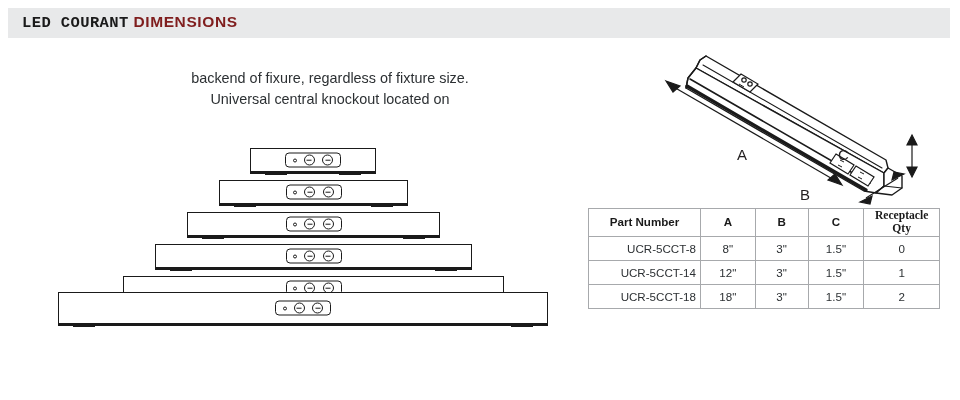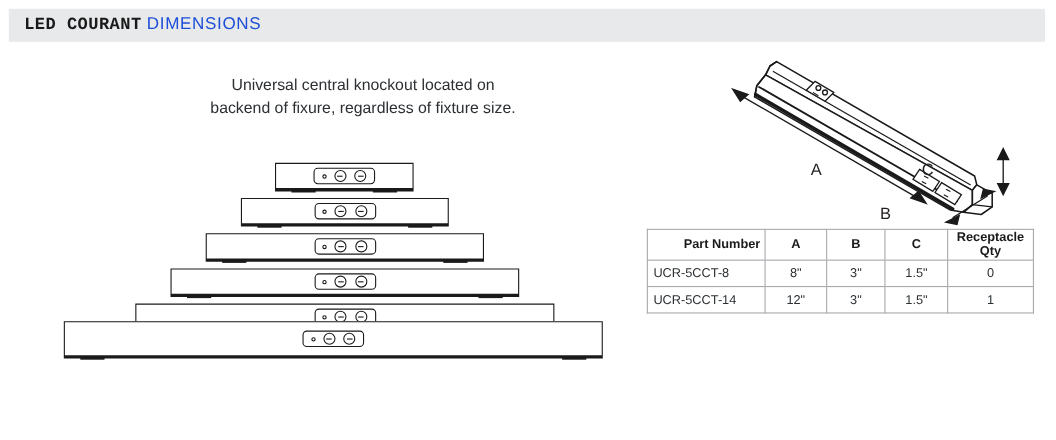--- a/index.html
+++ b/index.html
@@ -32,22 +32,22 @@
     font-size: 15.5px;
     letter-spacing: 0.4px;
     white-space: nowrap;
   }
   .header-title .brand {
     font-weight: bold;
     color: #1a1a1a;
     font-family: Liberation Mono, monospace;
   }
   .header-title .sub {
-    font-weight: normal;
-    color: #1d4ed8;
+    font-weight: bold;
+    color: #7f1d1d;
     letter-spacing: 0.6px;
   }
 
   
   .caption {
     position: absolute;
     left: 120px;
     top: 68px;
     width: 420px;
     text-align: center;
@@ -165,37 +165,37 @@
     padding: 0 4px;
     font-weight: normal;
     white-space: nowrap;
   }
   .spec-table thead th {
     font-weight: bold;
     color: #1a1a1a;
     height: 27px;
     line-height: 12.5px;
   }
-  .col-part { width: 106px; text-align: right; padding-left: 8px; }
+  .col-part { width: 106px; text-align: center; padding-left: 8px; }
   .col-ab, .col-c { width: 57px; text-align: center; }
-  .col-qty { width: 72px; text-align: center; }
-  .spec-table tbody td.part { text-align: left; padding-left: 5px; }
+  .col-qty { width: 72px; text-align: center; font-family: Liberation Serif, serif; }
+  .spec-table tbody td.part { text-align: right; padding-left: 24px; }
   .spec-table tbody td.val { text-align: center; }
 </style>
 </head>
 <body>
 
 <div class="header-band"></div>
 <div class="header-title">
   <span class="brand">LED COURANT</span><span>&nbsp;</span><span class="sub">DIMENSIONS</span>
 </div>
 
 <div class="caption">
+  <span class="line">backend of fixure, regardless of fixture size.</span>
   <span class="line">Universal central knockout located on</span>
-  <span class="line">backend of fixure, regardless of fixture size.</span>
 </div>
 
 <div class="stack">
 
   <div class="bar" style="left:250px; top:8px; width:126px; height:26px;">
     <div class="knockout">
       <span class="ko-dot"></span>
       <span class="ko-circle"></span>
       <span class="ko-circle"></span>
     </div>
@@ -336,14 +336,21 @@
       <td class="val">1.5"</td>
       <td class="val">0</td>
     </tr>
     <tr>
       <td class="part">UCR-5CCT-14</td>
       <td class="val">12"</td>
       <td class="val">3"</td>
       <td class="val">1.5"</td>
       <td class="val">1</td>
     </tr>
+    <tr>
+      <td class="part">UCR-5CCT-18</td>
+      <td class="val">18"</td>
+      <td class="val">3"</td>
+      <td class="val">1.5"</td>
+      <td class="val">2</td>
+    </tr>
   </tbody>
 </table>
 
 </body></html>

